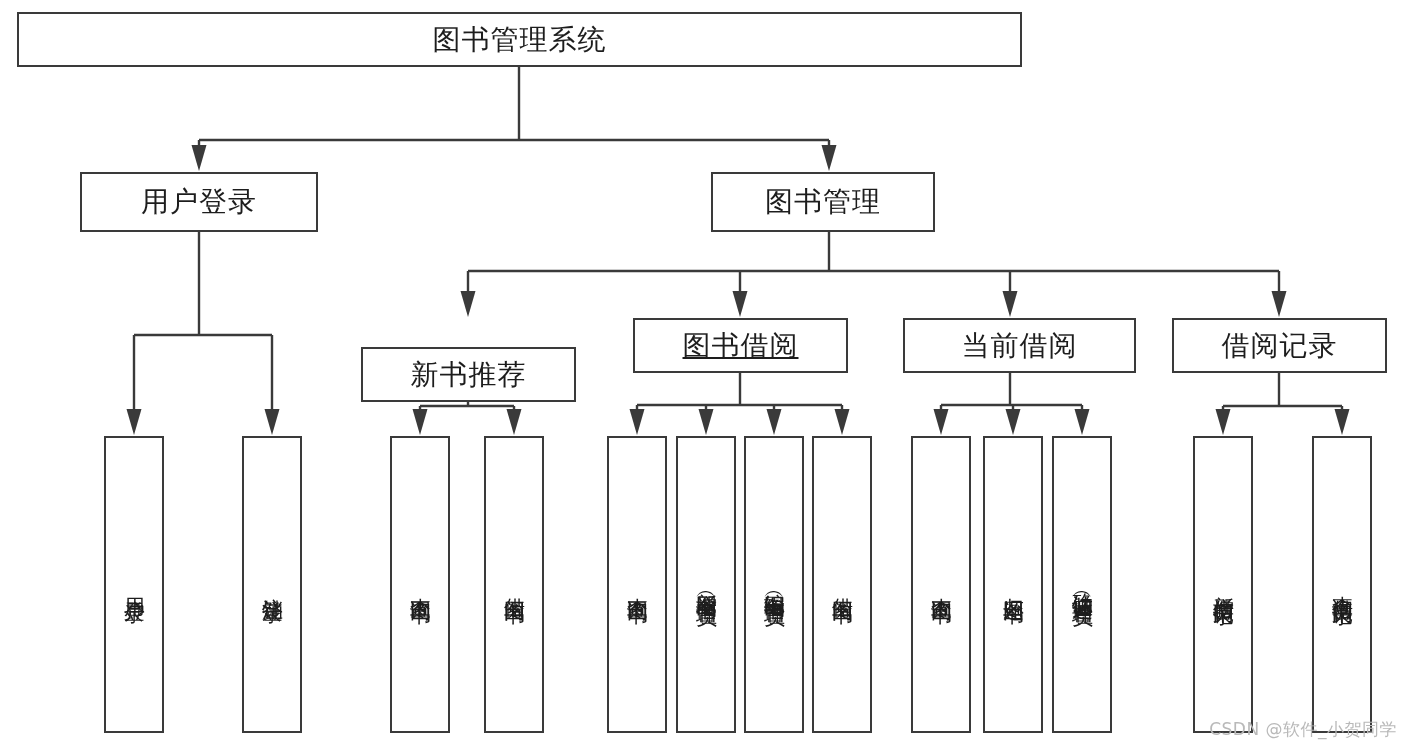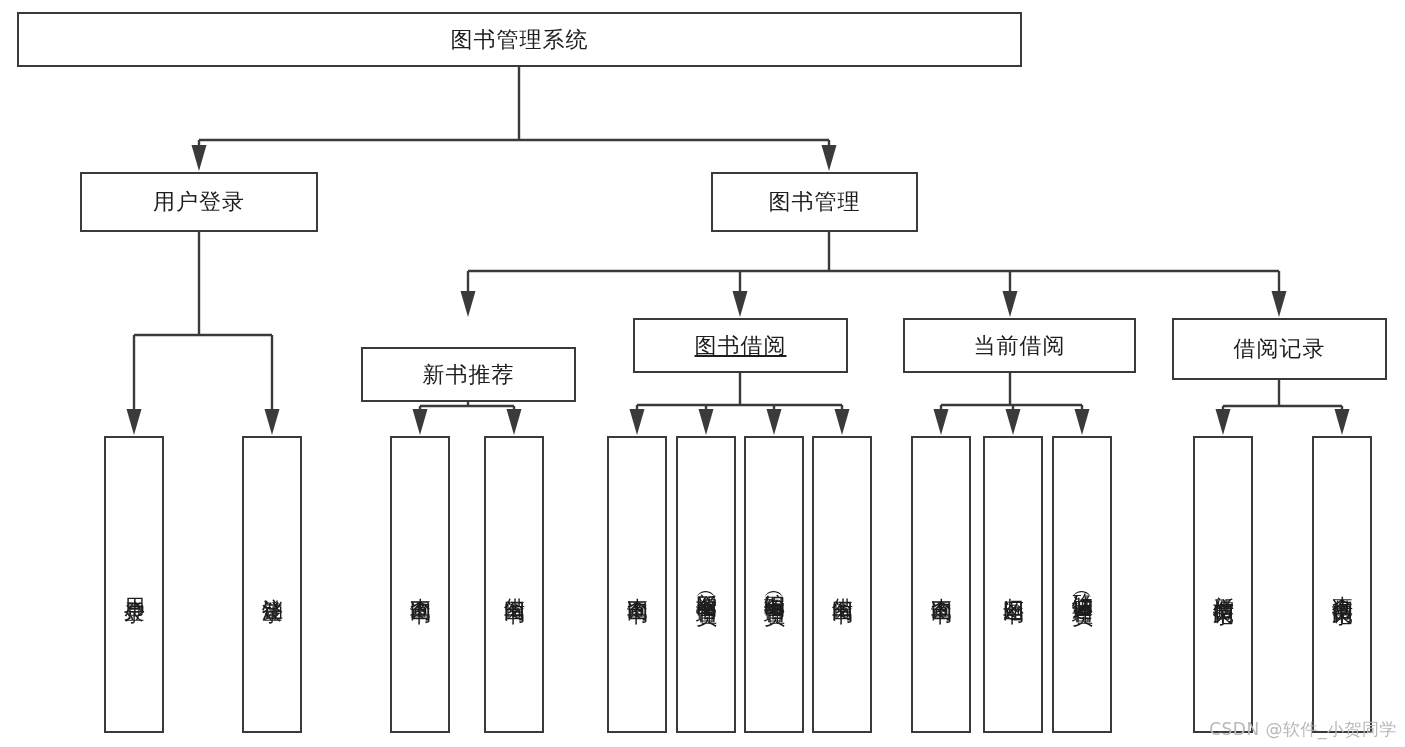--- a/index.html
+++ b/index.html
@@ -32,21 +32,21 @@
     background: #ffffff;
     border: 2px solid #3a3a3a;
     display: flex;
     align-items: center;
     justify-content: center;
     text-align: center;
     color: #1d1d1d;
     line-height: 1.18;
   }
   .node.h {
-    font-size: 22px;
+    font-size: 28px;
     letter-spacing: 1px;
   }
   .node.v {
     writing-mode: vertical-rl;
     text-orientation: upright;
     font-size: 21px;
     letter-spacing: 2px;
     padding-top: 6px;
     padding-bottom: 6px;
     white-space: normal;
@@ -165,33 +165,33 @@
       </g>
     </svg>
 
   <div id="nodes-layer">
       <div class="node h" style="left: 17px; top: 12px; width: 1005px; height: 55px; border-color: rgb(58, 58, 58); color: rgb(29, 29, 29);">
         <span>图书管理系统</span>
       </div>
       <div class="node h" style="left: 80px; top: 172px; width: 238px; height: 60px; border-color: rgb(58, 58, 58); color: rgb(29, 29, 29);">
         <span>用户登录</span>
       </div>
-      <div class="node h" style="left: 711px; top: 172px; width: 207px; height: 60px; border-color: rgb(58, 58, 58); color: rgb(29, 29, 29);">
+      <div class="node h" style="left: 711px; top: 172px; width: 224px; height: 60px; border-color: rgb(58, 58, 58); color: rgb(29, 29, 29);">
         <span>图书管理</span>
       </div>
       <div class="node h" style="left: 361px; top: 318px; width: 215px; height: 55px; border-color: rgb(58, 58, 58); color: rgb(29, 29, 29); margin-top: 29px;">
         <span>新书推荐</span>
       </div>
       <div class="node h" style="left: 633px; top: 318px; width: 215px; height: 55px; border-color: rgb(58, 58, 58); color: rgb(29, 29, 29); text-decoration: underline;">
         <span>图书借阅</span>
       </div>
       <div class="node h" style="left: 903px; top: 318px; width: 233px; height: 55px; border-color: rgb(58, 58, 58); color: rgb(29, 29, 29);">
         <span>当前借阅</span>
       </div>
-      <div class="node h" style="left: 1172px; top: 318px; width: 215px; height: 62px; border-color: rgb(58, 58, 58); color: rgb(29, 29, 29);">
+      <div class="node h" style="left: 1172px; top: 318px; width: 215px; height: 55px; border-color: rgb(58, 58, 58); color: rgb(29, 29, 29);">
         <span>借阅记录</span>
       </div>
       <div class="node v" style="left: 104px; top: 436px; width: 60px; height: 297px; border-color: rgb(58, 58, 58); color: rgb(29, 29, 29);">
         <span class="vtxt">用户登录</span>
       </div>
       <div class="node v" style="left: 242px; top: 436px; width: 60px; height: 297px; border-color: rgb(58, 58, 58); color: rgb(29, 29, 29);">
         <span class="vtxt">注销登录</span>
       </div>
       <div class="node v" style="left: 390px; top: 436px; width: 60px; height: 297px; border-color: rgb(58, 58, 58); color: rgb(29, 29, 29);">
         <span class="vtxt">查询图书</span>

